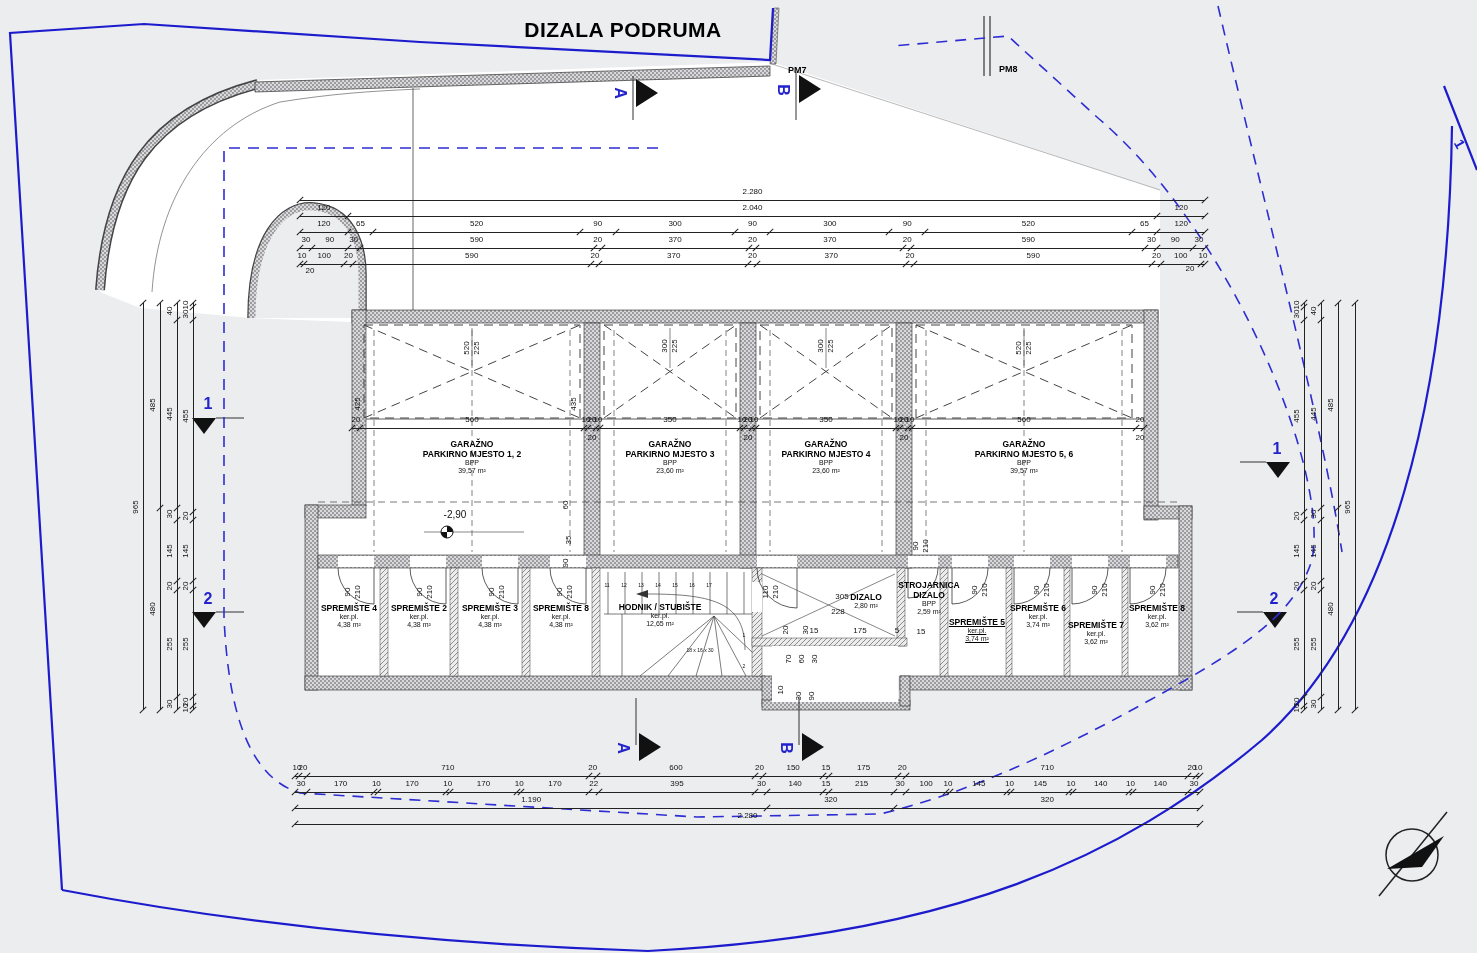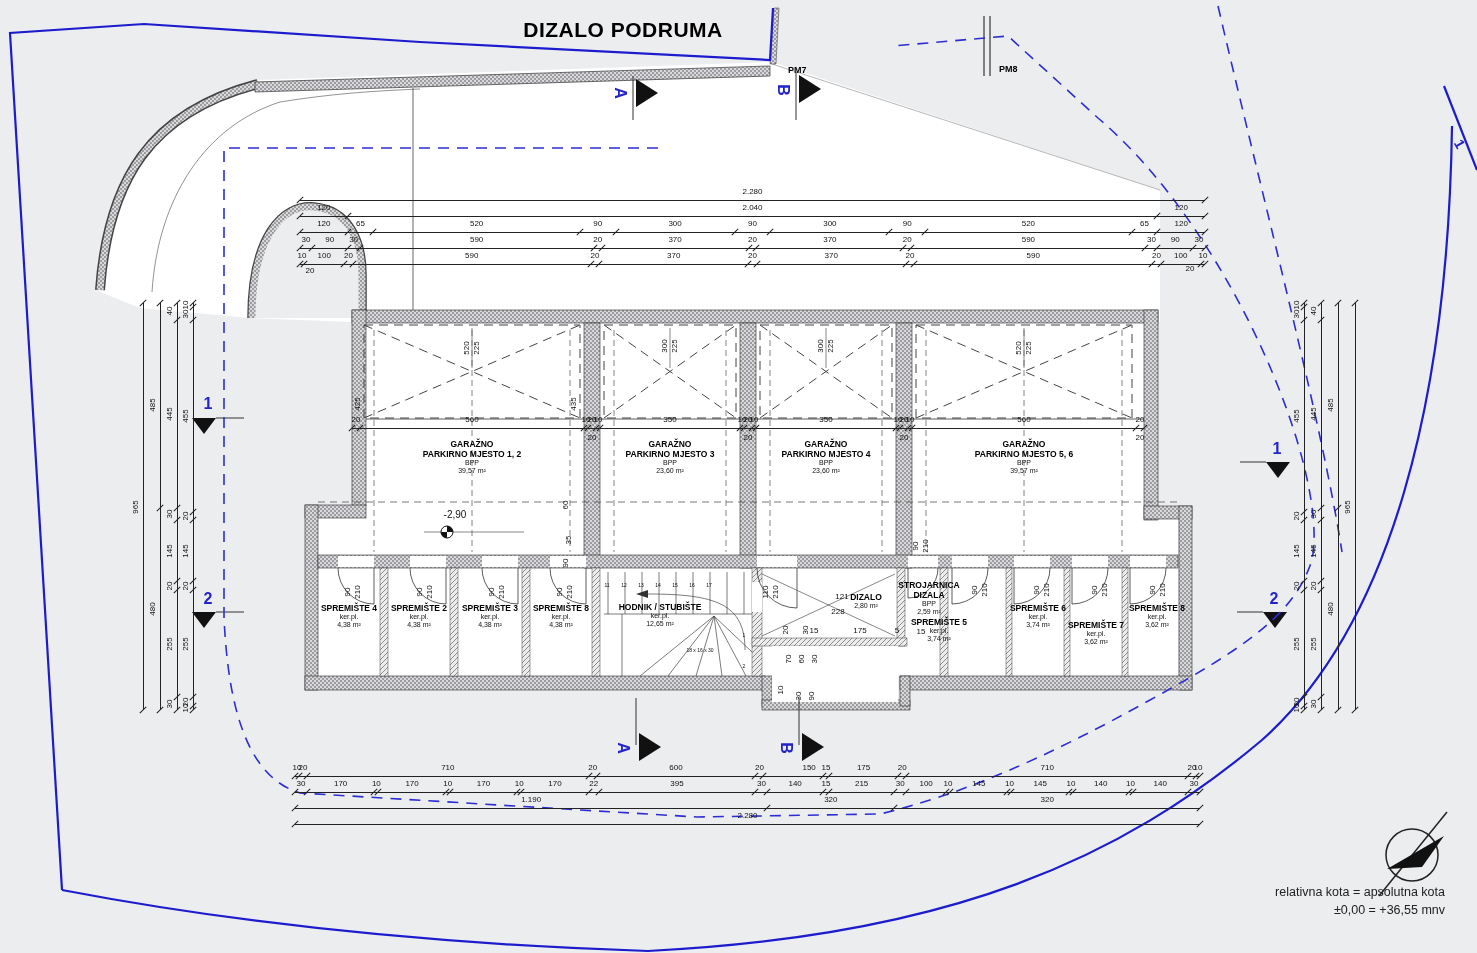--- a/index.html
+++ b/index.html
@@ -189,28 +189,24 @@
   </g>
 
   <g>
     <circle cx="1412" cy="855" r="26" fill="none" stroke="#222" stroke-width="1.5"></circle>
     <path d="M 1379,896 L 1447,812" stroke="#222" stroke-width="1.5"></path>
     <polygon points="1387,869 1444,836 1422,867" fill="#111"></polygon>
   </g>
 </svg>
 
 <div id="labels">
-  <div id="title">DIZALO PODRUMA</div>
+  <div id="title">DIZALA PODRUMA</div>
   <div class="pm" style="left:788px;top:65px;">PM7</div>
   <div class="pm" style="left:999px;top:64px;">PM8</div>
   <div id="corner1">1</div>
-  <div id="note">
-    <div>relativna kota = apsolutna kota</div>
-    <div>±0,00 = +36,55 mnv</div>
-  </div>
 <div class="dline h" style="left: 300px; top: 200px; width: 905px;"></div>
       <div class="lbl" style="left: 752.5px; top: 192px; font-size: 8px; transform: translate(-50%, -50%);">2.280</div>
       <div class="tick" style="left: 300px; top: 200px;"></div>
       <div class="tick" style="left: 1205px; top: 200px;"></div>
       <div class="dline h" style="left: 300px; top: 216px; width: 905px;"></div>
       <div class="lbl" style="left: 323.816px; top: 208px; font-size: 8px; transform: translate(-50%, -50%);">120</div>
       <div class="lbl" style="left: 752.5px; top: 208px; font-size: 8px; transform: translate(-50%, -50%);">2.040</div>
       <div class="lbl" style="left: 1181.18px; top: 208px; font-size: 8px; transform: translate(-50%, -50%);">120</div>
       <div class="tick" style="left: 300px; top: 216px;"></div>
       <div class="tick" style="left: 347.632px; top: 216px;"></div>
@@ -328,21 +324,21 @@
       <div class="tick" style="left: 912px; top: 428px;"></div>
       <div class="tick" style="left: 1136px; top: 428px;"></div>
       <div class="tick" style="left: 1144px; top: 428px;"></div>
       <div class="dline h" style="left: 295px; top: 776px; width: 905px;"></div>
       <div class="lbl" style="left: 296.985px; top: 768px; font-size: 8px; transform: translate(-50%, -50%);">10</div>
       <div class="lbl" style="left: 302.939px; top: 768px; font-size: 8px; transform: translate(-50%, -50%);">20</div>
       <div class="lbl" style="left: 447.818px; top: 768px; font-size: 8px; transform: translate(-50%, -50%);">710</div>
       <div class="lbl" style="left: 592.697px; top: 768px; font-size: 8px; transform: translate(-50%, -50%);">20</div>
       <div class="lbl" style="left: 676.053px; top: 768px; font-size: 8px; transform: translate(-50%, -50%);">600</div>
       <div class="lbl" style="left: 759.408px; top: 768px; font-size: 8px; transform: translate(-50%, -50%);">20</div>
-      <div class="lbl" style="left: 793.147px; top: 768px; font-size: 8px; transform: translate(-50%, -50%); margin-left: 16px;">150</div>
+      <div class="lbl" style="left: 793.147px; top: 768px; font-size: 8px; transform: translate(-50%, -50%);">150</div>
       <div class="lbl" style="left: 825.894px; top: 768px; font-size: 8px; transform: translate(-50%, -50%);">15</div>
       <div class="lbl" style="left: 863.602px; top: 768px; font-size: 8px; transform: translate(-50%, -50%);">175</div>
       <div class="lbl" style="left: 902.303px; top: 768px; font-size: 8px; transform: translate(-50%, -50%);">20</div>
       <div class="lbl" style="left: 1047.18px; top: 768px; font-size: 8px; transform: translate(-50%, -50%);">710</div>
       <div class="lbl" style="left: 1192.06px; top: 768px; font-size: 8px; transform: translate(-50%, -50%);">20</div>
       <div class="lbl" style="left: 1198.02px; top: 768px; font-size: 8px; transform: translate(-50%, -50%);">10</div>
       <div class="tick" style="left: 295px; top: 776px;"></div>
       <div class="tick" style="left: 298.969px; top: 776px;"></div>
       <div class="tick" style="left: 306.908px; top: 776px;"></div>
       <div class="tick" style="left: 588.728px; top: 776px;"></div>
@@ -560,25 +556,25 @@
         <div class="nm">HODNIK / STUBIŠTE</div>
         <div class="sb">ker.pl.</div>
         <div class="sb">12,65 m²</div>
       </div>
       <div class="room" style="left: 866px; top: 592px;">
         <div class="nm">DIZALO</div>
         <div class="sb">2,80 m²</div>
       </div>
       <div class="room" style="left: 929px; top: 580px;">
         <div class="nm">STROJARNICA
-DIZALA</div>
+DIZALO</div>
         <div class="sb">BPP</div>
         <div class="sb">2,59 m²</div>
       </div>
-      <div class="room" style="left: 939px; top: 617px;">
+      <div class="room" style="left: 977px; top: 617px; text-decoration: underline;">
         <div class="nm">SPREMIŠTE 5</div>
         <div class="sb">ker.pl.</div>
         <div class="sb">3,74 m²</div>
       </div>
       <div class="room" style="left: 1038px; top: 603px;">
         <div class="nm">SPREMIŠTE 6</div>
         <div class="sb">ker.pl.</div>
         <div class="sb">3,74 m²</div>
       </div>
       <div class="room" style="left: 1096px; top: 620px;">
@@ -624,21 +620,21 @@
       <div class="lbl" style="left: 1037px; top: 590px; font-size: 8px; transform: translate(-50%, -50%) rotate(-90deg);">90</div>
       <div class="lbl" style="left: 1047px; top: 590px; font-size: 8px; transform: translate(-50%, -50%) rotate(-90deg);">210</div>
       <div class="lbl" style="left: 1095px; top: 590px; font-size: 8px; transform: translate(-50%, -50%) rotate(-90deg);">90</div>
       <div class="lbl" style="left: 1105px; top: 590px; font-size: 8px; transform: translate(-50%, -50%) rotate(-90deg);">210</div>
       <div class="lbl" style="left: 1153px; top: 590px; font-size: 8px; transform: translate(-50%, -50%) rotate(-90deg);">90</div>
       <div class="lbl" style="left: 1163px; top: 590px; font-size: 8px; transform: translate(-50%, -50%) rotate(-90deg);">210</div>
       <div class="lbl" style="left: 916px; top: 546px; font-size: 8px; transform: translate(-50%, -50%) rotate(-90deg);">90</div>
       <div class="lbl" style="left: 926px; top: 546px; font-size: 8px; transform: translate(-50%, -50%) rotate(-90deg);">210</div>
       <div class="lbl" style="left: 766px; top: 592px; font-size: 8px; transform: translate(-50%, -50%) rotate(-90deg);">110</div>
       <div class="lbl" style="left: 776px; top: 592px; font-size: 8px; transform: translate(-50%, -50%) rotate(-90deg);">210</div>
-      <div class="lbl" style="left: 842px; top: 597px; font-size: 8px; transform: translate(-50%, -50%);">121</div>
+      <div class="lbl" style="left: 842px; top: 597px; font-size: 8px; transform: translate(-50%, -50%);">305</div>
       <div class="lbl" style="left: 838px; top: 612px; font-size: 8px; transform: translate(-50%, -50%);">228</div>
       <div class="lbl" style="left: 814px; top: 631px; font-size: 8px; transform: translate(-50%, -50%);">15</div>
       <div class="lbl" style="left: 860px; top: 631px; font-size: 8px; transform: translate(-50%, -50%);">175</div>
       <div class="lbl" style="left: 897px; top: 631px; font-size: 8px; transform: translate(-50%, -50%);">5</div>
       <div class="lbl" style="left: 921px; top: 632px; font-size: 8px; transform: translate(-50%, -50%);">15</div>
       <div class="lbl" style="left: 786px; top: 630px; font-size: 8px; transform: translate(-50%, -50%) rotate(-90deg);">20</div>
       <div class="lbl" style="left: 806px; top: 630px; font-size: 8px; transform: translate(-50%, -50%) rotate(-90deg);">30</div>
       <div class="lbl" style="left: 789px; top: 659px; font-size: 8px; transform: translate(-50%, -50%) rotate(-90deg);">70</div>
       <div class="lbl" style="left: 802px; top: 659px; font-size: 8px; transform: translate(-50%, -50%) rotate(-90deg);">60</div>
       <div class="lbl" style="left: 815px; top: 659px; font-size: 8px; transform: translate(-50%, -50%) rotate(-90deg);">30</div>

